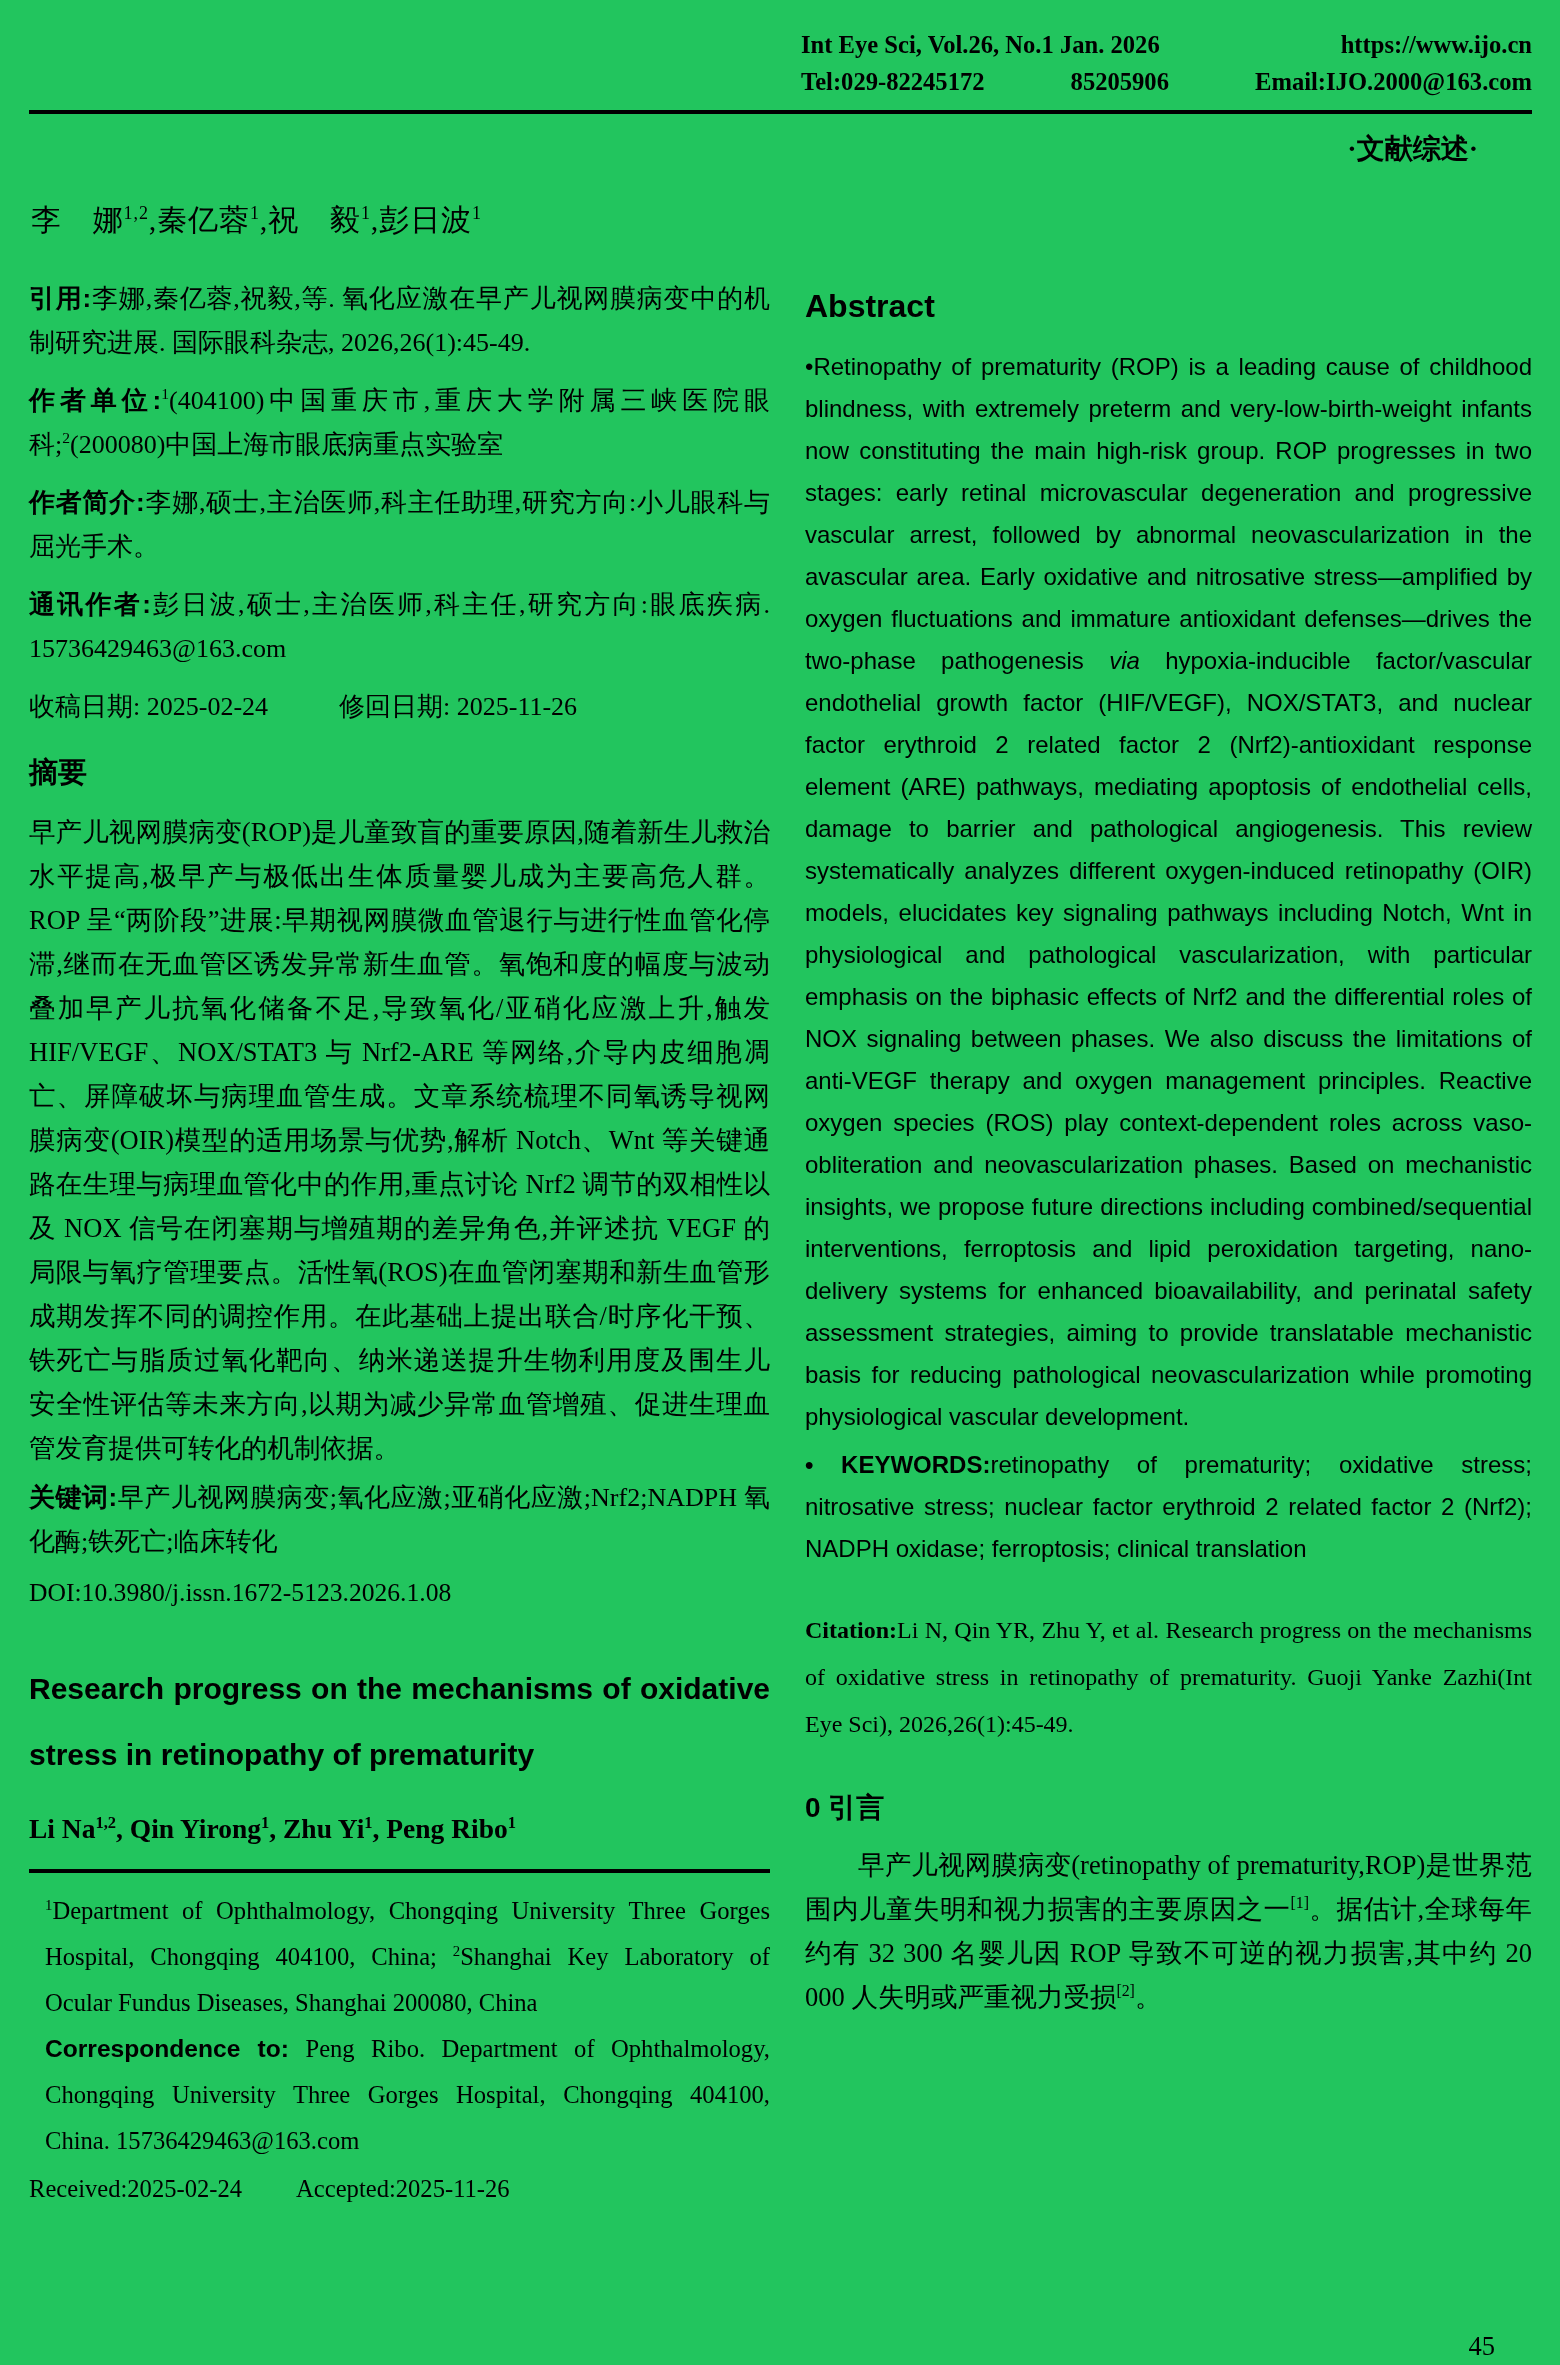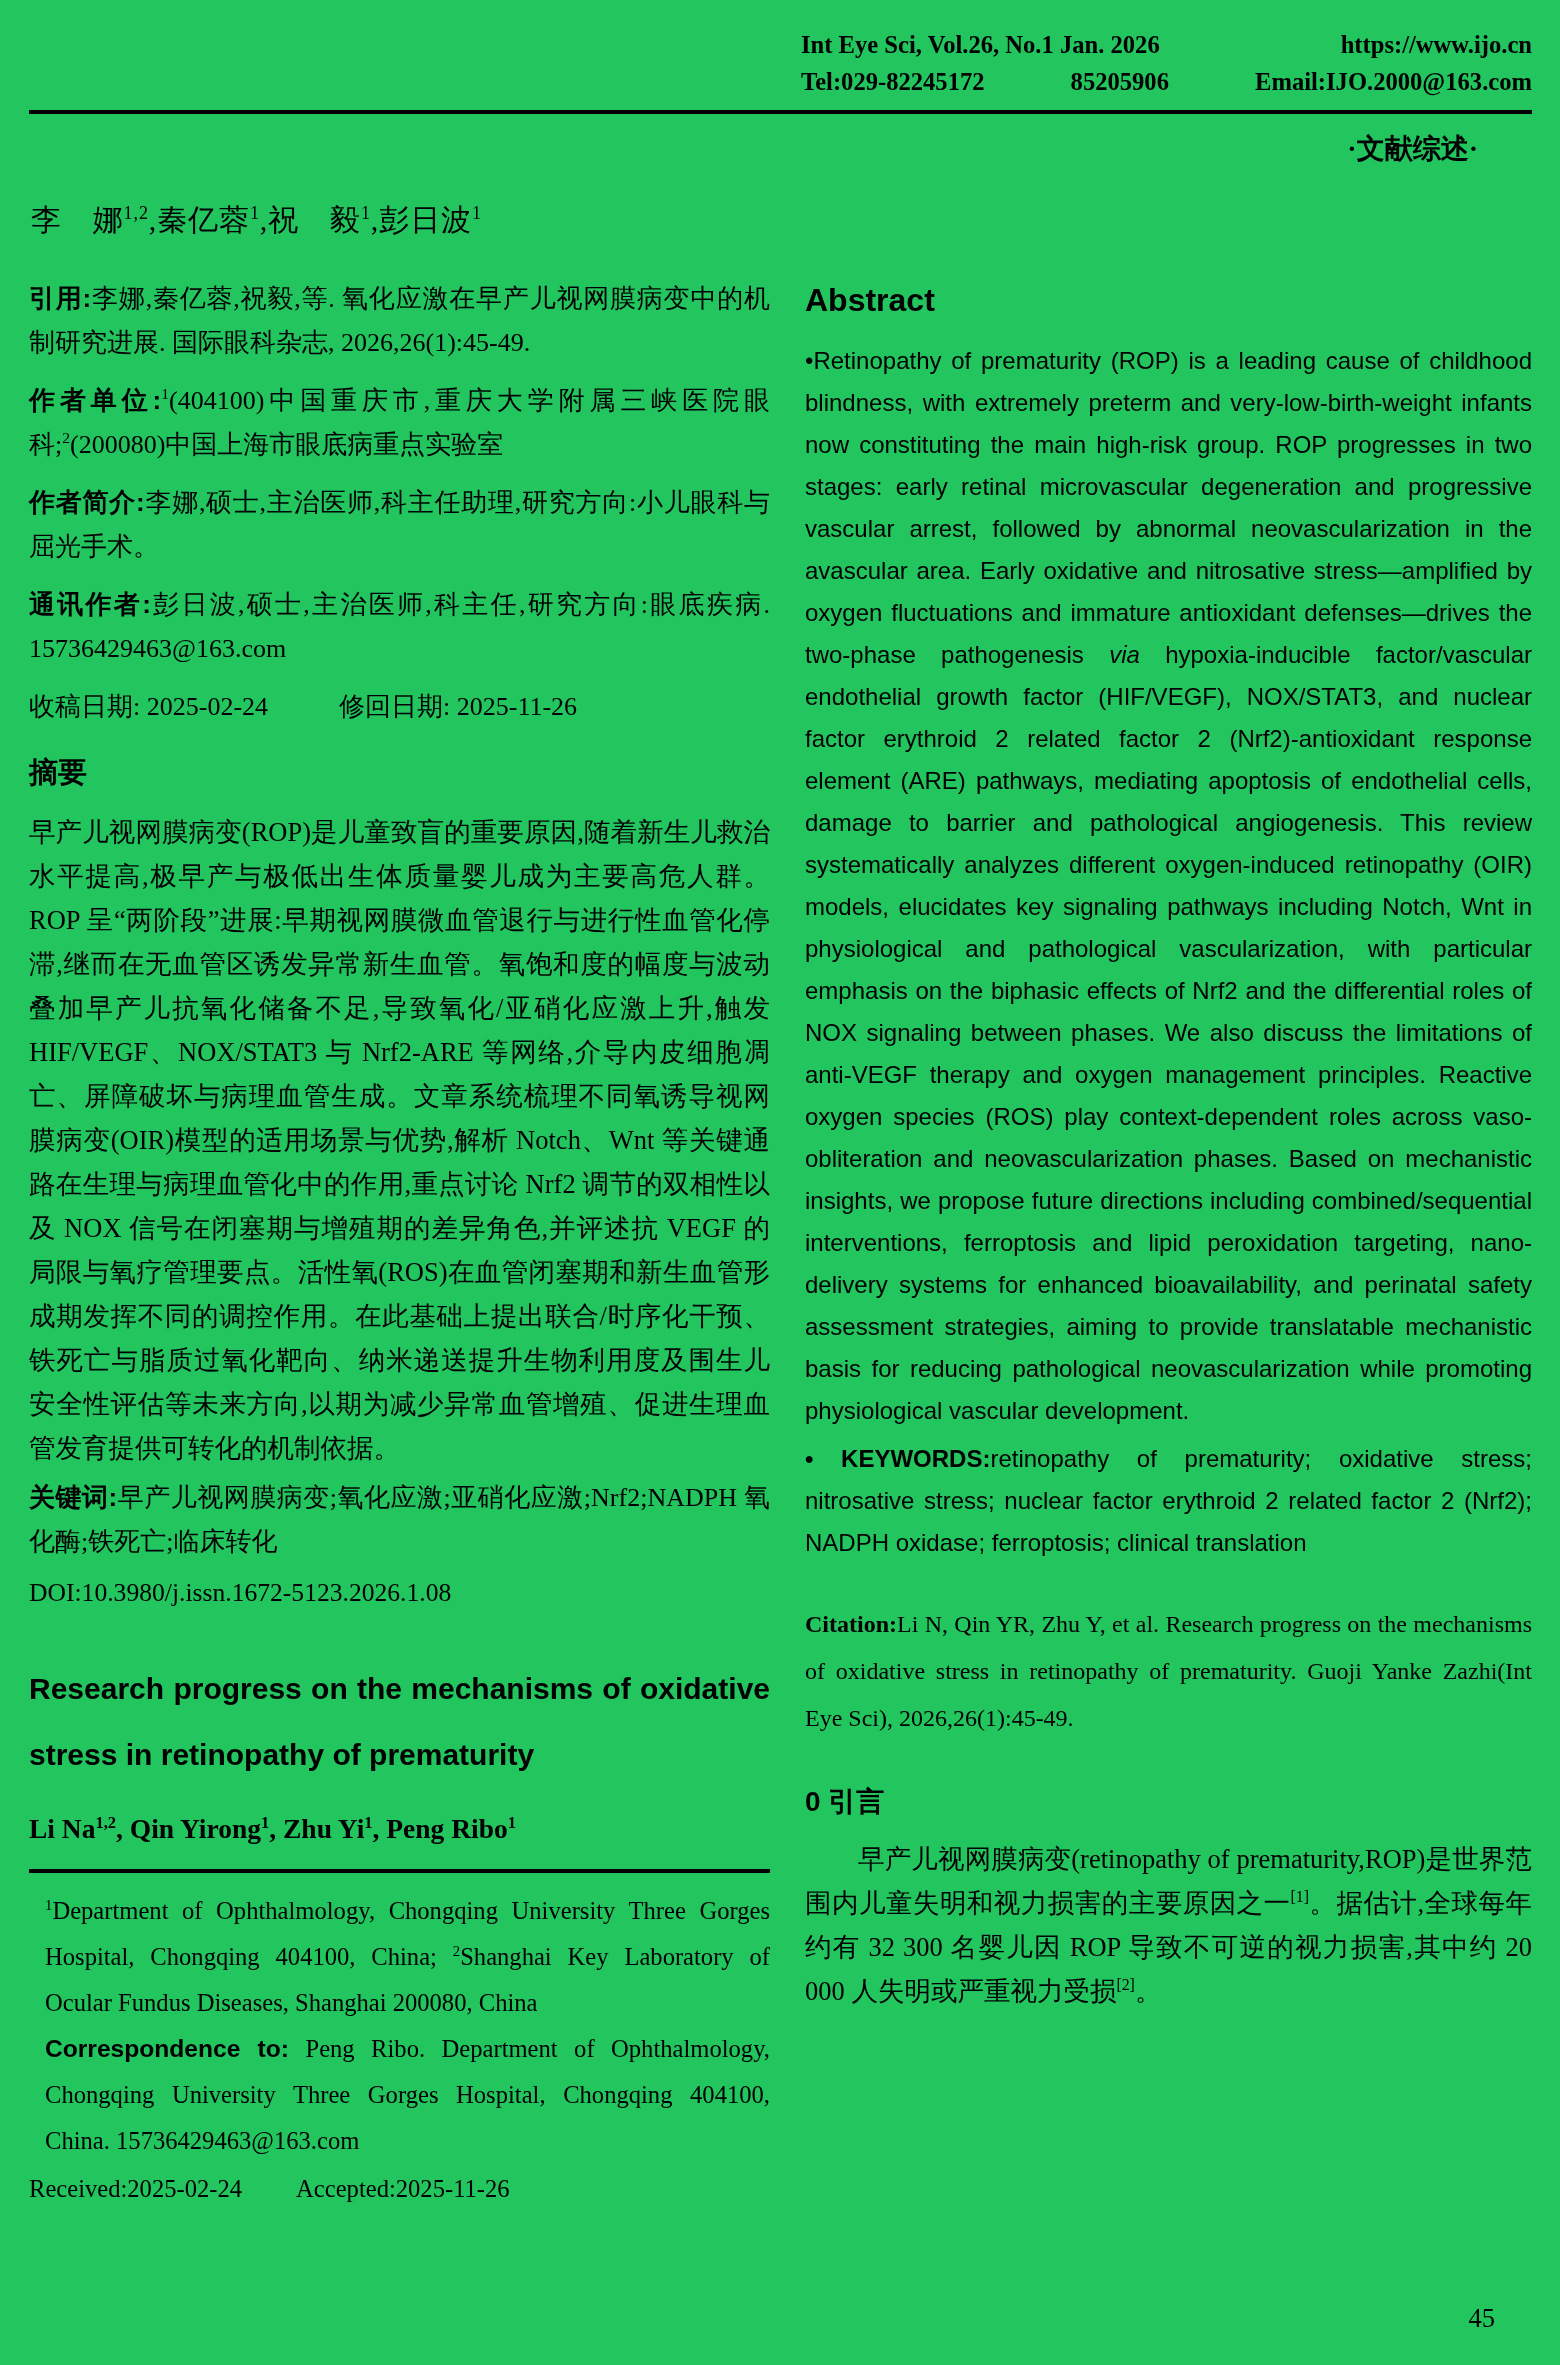--- a/index.html
+++ b/index.html
@@ -58,42 +58,42 @@
     font-weight:bold;font-size:30px;line-height:66px;
     text-align:justify;margin-top:41px;
   }
   .en-authors{font-weight:bold;font-size:27.5px;margin-top:24.6px;}
   .fn-rule{border-top:4.3px solid #000;margin-top:24.6px;}
   .fn{font-size:24.6px;line-height:46px;text-align:justify;margin-top:15px;margin-left:16px;}
   .fn-dates{font-size:24.6px;line-height:46px;display:flex;gap:54px;margin-top:1.9px;}
   
   .abs-heading{
     font-family:"Liberation Sans","DejaVu Sans",sans-serif;
-    font-weight:bold;font-size:32px;margin:6px 0 21px;
+    font-weight:bold;font-size:32px;margin:12px 0 21px;
   }
   .abs-body{
     font-family:"Liberation Sans","DejaVu Sans",sans-serif;
     font-size:24px;line-height:42px;text-align:justify;
   }
   .en-keywords{
     font-family:"Liberation Sans","DejaVu Sans",sans-serif;
     font-size:24px;line-height:42px;text-align:justify;margin-top:6.6px;
   }
   .citation{font-size:24px;line-height:47px;text-align:justify;margin-top:37px;}
   .citation .lbl-serif{font-weight:bold;}
   .intro-heading{
     font-family:"Liberation Sans","DejaVu Sans",sans-serif;
     font-weight:bold;font-size:28px;margin-top:41px;
   }
   .intro-body{
     font-size:26.5px;line-height:44px;text-align:justify;
     text-indent:53px;margin-top:16px;
   }
   .page-num{
-    position:absolute;right:65px;bottom:32px;
+    position:absolute;right:65px;bottom:4px;
     font-size:26.5px;
   }
 </style>
 </head>
 <body>
 
 <div class="page">
 
   <div class="hdr">
     <div class="hdr-block">

